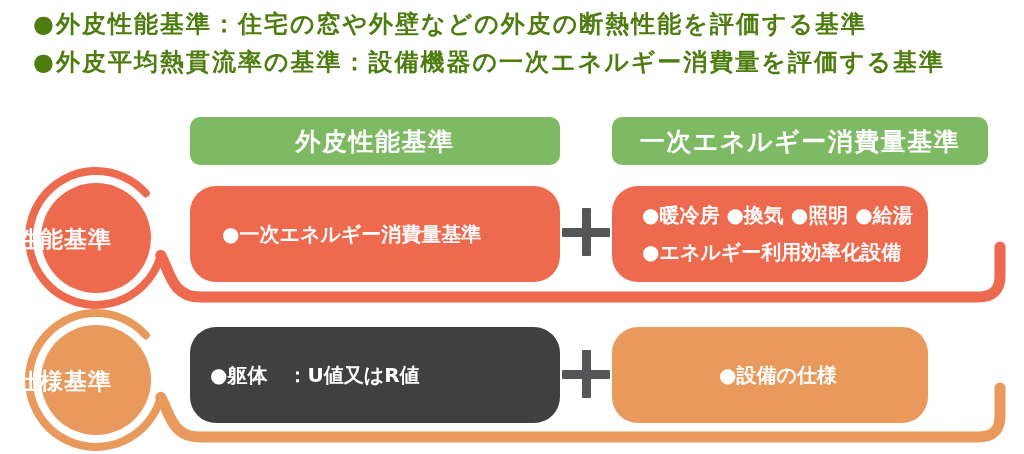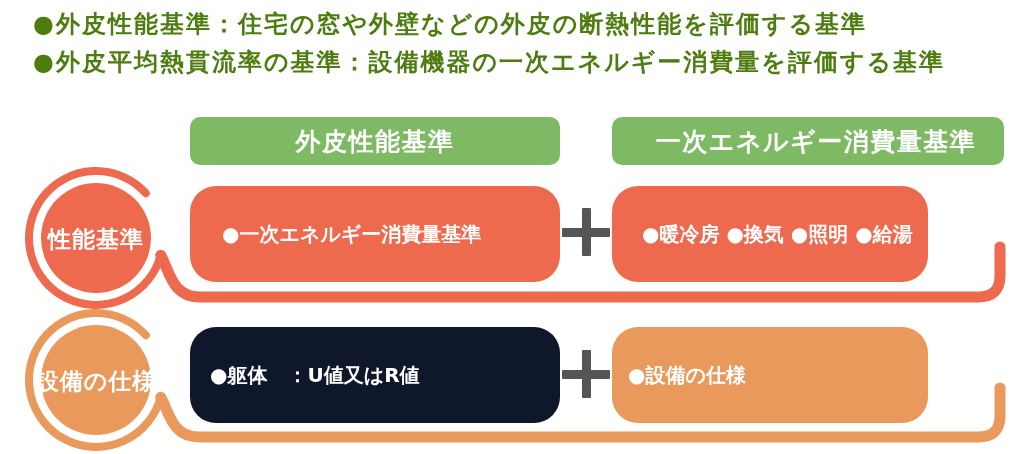--- a/index.html
+++ b/index.html
@@ -16,36 +16,36 @@
 
   svg.deco { position:absolute; left:0; top:0; }
 
   .hdr {
     position:absolute; top:117px; height:48px; border-radius:10px;
     display:flex; align-items:center; justify-content:center;
     font-size:25px; font-weight:bold; color:#ffffff; letter-spacing:1.5px;
     white-space:nowrap;
   }
   .hdr.col-l { left:190px; width:370px; }
-  .hdr.col-r { left:612px; width:376px;padding-left:16px; }
+  .hdr.col-r { left:612px; width:376px; }
 
   .box {
     position:absolute; height:96px; border-radius:26px; box-sizing:border-box;
     display:flex; flex-direction:column; justify-content:center;
     color:#ffffff; font-weight:bold; font-size:20px;
   }
   .box.col-l { left:190px; width:370px; padding-left:32px; }
   .box.col-r { left:612px; width:316px; padding-left:30px; }
   .box.row1 { top:186px; }
   .box.row2 { top:327px; }
-  .box.centered { padding-left:16px; }
+  .box.centered { align-items:center; padding-left:16px; }
   .bline { line-height:37px; white-space:nowrap; }
 
   .circle-label {
-    position:absolute; width:160px; text-align:center;
+    position:absolute; width:160px; 
     color:#ffffff; font-weight:bold; font-size:23px; letter-spacing:1px;
     white-space:nowrap;
   }
   .circle-label.row1 { left:16px; top:224px; }
   .circle-label.row2 { left:16px; top:366px; }
 
   .plus { position:absolute; width:48px; height:48px; }
   .plus.row1 { left:562px; top:208px; }
   .plus.row2 { left:562px; top:350px; }
   .plus .bar-h { position:absolute; left:0; top:19.5px; width:48px; height:9px; border-radius:1px; }
@@ -79,25 +79,26 @@
     <div class="bline">●一次エネルギー消費量基準</div>
   </div>
 
   <div class="plus row1">
     <div class="bar-h" style="background: rgb(85, 85, 87);"></div>
     <div class="bar-v" style="background: rgb(85, 85, 87);"></div>
   </div>
 
   <div class="box col-r row1" style="background: rgb(238, 106, 79);">
     <div class="bline">●暖冷房 ●換気 ●照明 ●給湯</div>
+    <div class="bline">●エネルギー利用効率化設備</div>
   </div>
 
-  <div class="circle-label row2">設備の仕様</div>
+  <div class="circle-label row2">仕様基準</div>
 
-  <div class="box col-l row2" style="background: #0f172a; padding-left: 20px;">
+  <div class="box col-l row2" style="background: #404040; padding-left: 20px;">
     <div class="bline">●躯体　：U値又はR値</div>
   </div>
 
   <div class="plus row2">
     <div class="bar-h" style="background: rgb(85, 85, 87);"></div>
     <div class="bar-v" style="background: rgb(85, 85, 87);"></div>
   </div>
 
   <div class="box col-r row2 centered" style="background: rgb(232, 153, 91);">
     <div class="bline">●設備の仕様</div>

